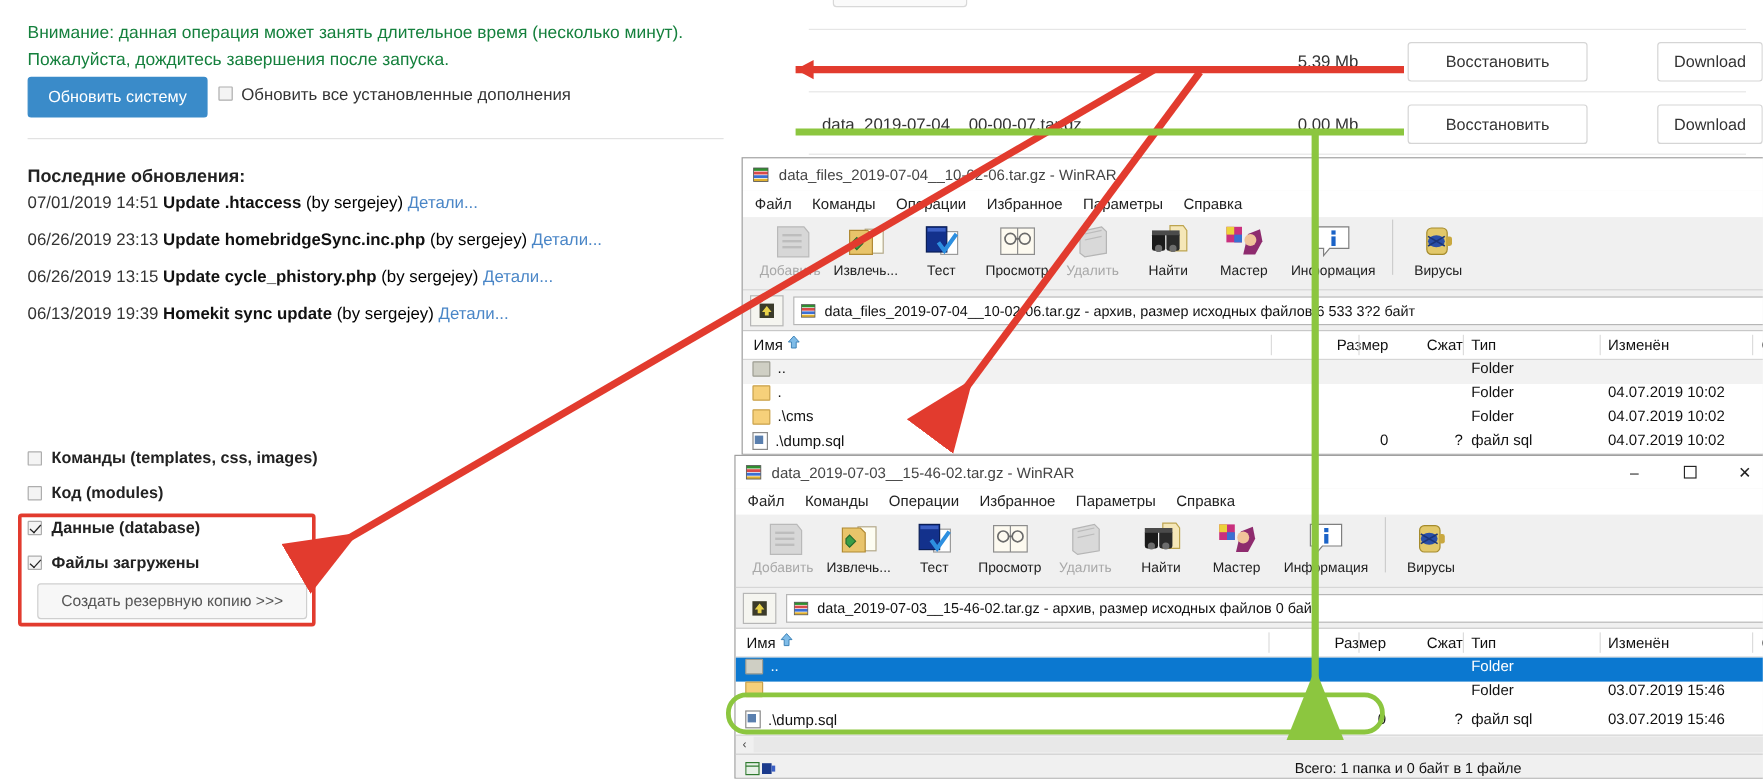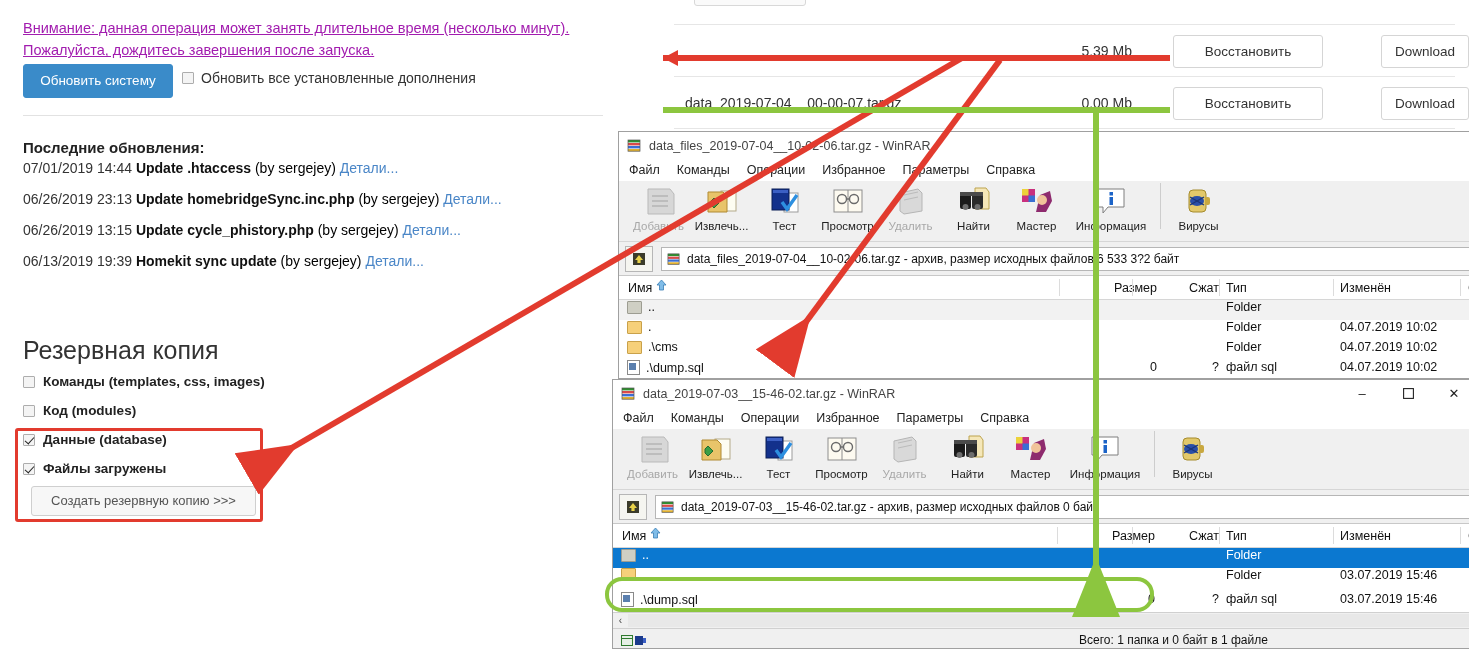--- a/index.html
+++ b/index.html
@@ -7,21 +7,21 @@
     width:1469px;height:649px;
     background:#ffffff;
     font-family:"Liberation Sans", sans-serif;
     overflow:hidden;position:relative;
     -webkit-font-smoothing:antialiased;
   }
   .root{position:absolute;left:0;top:0;width:1469px;height:649px;}
 
   
   .cms{position:absolute;left:0;top:0;width:620px;height:649px;background:#fff;}
-  .cms-note{position:absolute;left:23px;top:17px;width:580px;font-size:14.5px;color:#a21caf;line-height:1.55;text-decoration:underline;}
+  .cms-note{position:absolute;left:23px;top:17px;width:580px;font-size:14.5px;color:#15803d;line-height:1.55;}
   .btn-primary{
     position:absolute;left:23px;top:64px;width:148px;height:32px;
     background:#3a8bc9;border:1px solid #3a8bc9;border-radius:3px;color:#fff;
     font-size:13.5px;line-height:32px;text-align:center;cursor:pointer;
     font-family:"Liberation Sans",sans-serif;
   }
   .upd-all{position:absolute;left:182px;top:70px;font-size:14px;color:#333;display:flex;align-items:center;gap:7px;}
   .cbox{width:12px;height:12px;border:1px solid #adadad;background:#f4f4f4;display:inline-block;border-radius:1px;position:relative;box-sizing:border-box;}
   .cbox.checked{background:#f4f4f4;}
   .cbox.checked:after{content:"";position:absolute;left:3px;top:0px;width:4px;height:8px;border:solid #222;border-width:0 1.6px 1.6px 0;transform:rotate(42deg);}
@@ -126,21 +126,21 @@
       <span class="cbox"></span>
       <span>Обновить все установленные дополнения</span>
     </div>
 
     <div class="hr"></div>
 
     <div class="upd-title">Последние обновления:</div>
 
     <div class="upd-list">
       <div class="upd-row">
-        <span>07/01/2019 14:44</span>
+        <span>07/01/2019 14:51</span>
         <b>Update .htaccess</b>
         <span class="by">(by sergejey)</span>
         <a href="#">Детали...</a>
       </div>
       <div class="upd-row">
         <span>06/26/2019 23:13</span>
         <b>Update homebridgeSync.inc.php</b>
         <span class="by">(by sergejey)</span>
         <a href="#">Детали...</a>
       </div>
@@ -151,21 +151,20 @@
         <a href="#">Детали...</a>
       </div>
       <div class="upd-row">
         <span>06/13/2019 19:39</span>
         <b>Homekit sync update</b>
         <span class="by">(by sergejey)</span>
         <a href="#">Детали...</a>
       </div>
     </div>
 
-    <div class="bk-title">Резервная копия</div>
 
     <div class="bk-list">
       <div class="bk-row">
         <span class="cbox"></span>
         <span>Команды (templates, css, images)</span>
       </div>
       <div class="bk-row">
         <span class="cbox"></span>
         <span>Код (modules)</span>
       </div>

